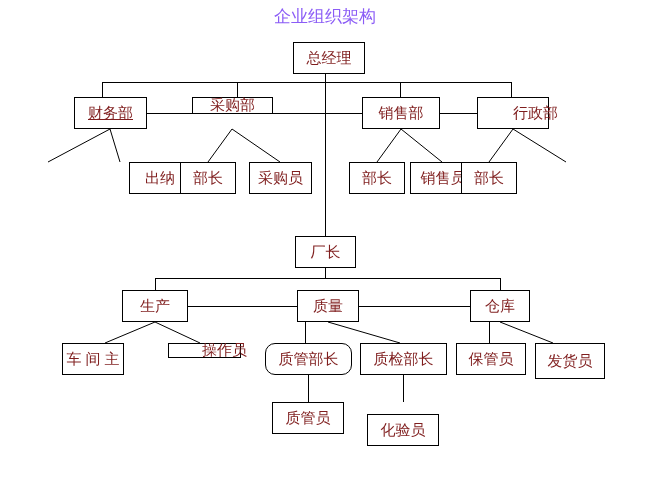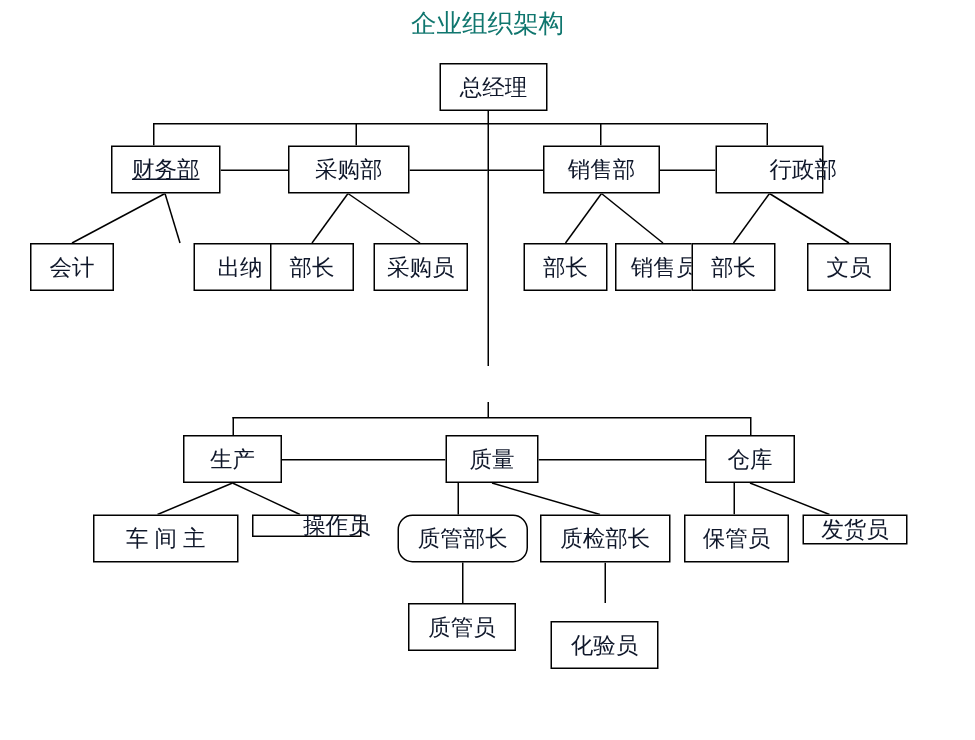--- a/index.html
+++ b/index.html
@@ -15,30 +15,30 @@
     font-family: "DejaVu Sans", "Liberation Sans", sans-serif;
     overflow: hidden;
   }
   #page-title {
     position: absolute;
     left: 0;
     top: 4px;
     width: 650px;
     text-align: center;
     font-size: 17px;
-    color: #0f766e;
+    color: #8b5cf6;
     line-height: 24px;
     white-space: nowrap;
   }
   .node {
     position: absolute;
     box-sizing: border-box;
     border: 1px solid #000000;
     background: #ffffff;
-    color: #0f172a;
+    color: #7f1d1d;
     font-size: 15px;
     display: flex;
     align-items: center;
     justify-content: center;
     white-space: nowrap;
     z-index: 3;
   }
   .node.wide-track {
     letter-spacing: 4px;
     text-indent: 4px;
@@ -76,49 +76,48 @@
 
   <div class="vline" style="left:325px; top:74px; height:170px;"></div>
 
   <div class="hline" style="left:102px; top:82px; width:409px;"></div>
   <div class="vline" style="left:102px; top:82px; height:15px;"></div>
   <div class="vline" style="left:237px; top:82px; height:15px;"></div>
   <div class="vline" style="left:400px; top:82px; height:15px;"></div>
   <div class="vline" style="left:511px; top:82px; height:15px;"></div>
 
   <div class="node" style="left:74px; top:97px; width:73px; height:32px;text-decoration:underline;">财务部</div>
-  <div class="node" style="left:192px; top:97px; width:81px; height:32px;">采购部</div>
+  <div class="node" style="left:192px; top:97px; width:81px; height:17px;">采购部</div>
   <div class="node" style="left:362px; top:97px; width:78px; height:32px;">销售部</div>
   <div class="node" style="left:477px; top:97px; width:72px; height:32px;padding-left:45px;">行政部</div>
 
   <div class="hline" style="left:147px; top:113px; width:45px;"></div>
   <div class="hline" style="left:273px; top:113px; width:52px;"></div>
   <div class="hline" style="left:325px; top:113px; width:37px;"></div>
   <div class="hline" style="left:440px; top:113px; width:37px;"></div>
 
   <svg class="diag" style="left:0px; top:129px; width:650px; height:33px;">
     <line x1="110" y1="0" x2="48" y2="33"></line>
     <line x1="110" y1="0" x2="120" y2="33"></line>
     <line x1="232" y1="0" x2="208" y2="33"></line>
     <line x1="232" y1="0" x2="280" y2="33"></line>
     <line x1="401" y1="0" x2="377" y2="33"></line>
     <line x1="401" y1="0" x2="442" y2="33"></line>
     <line x1="513" y1="0" x2="489" y2="33"></line>
     <line x1="513" y1="0" x2="566" y2="33"></line>
   </svg>
 
-  <div class="node" style="left:20px;  top:162px; width:56px; height:32px;">会计</div>
   <div class="node" style="left:89px;  top:162px; width:62px; height:32px;margin-left:40px;">出纳</div>
   <div class="node" style="left:180px; top:162px; width:56px; height:32px;">部长</div>
   <div class="node" style="left:249px; top:162px; width:63px; height:32px;">采购员</div>
   <div class="node" style="left:349px; top:162px; width:56px; height:32px;">部长</div>
   <div class="node" style="left:410px; top:162px; width:66px; height:32px;">销售员</div>
   <div class="node" style="left:461px; top:162px; width:56px; height:32px;">部长</div>
-  <div class="node" style="left:538px; top:162px; width:56px; height:32px;">文员</div>
 
+  <div class="node" style="left:295px; top:236px; width:61px; height:32px;">厂长</div>
 
   <div class="vline" style="left:325px; top:268px; height:10px;"></div>
   <div class="hline" style="left:155px; top:278px; width:345px;"></div>
   <div class="vline" style="left:155px; top:278px; height:12px;"></div>
   <div class="vline" style="left:500px; top:278px; height:12px;"></div>
 
   <div class="node" style="left:297px; top:290px; width:62px; height:32px;">质量</div>
   <div class="node" style="left:122px; top:290px; width:66px; height:32px;">生产</div>
   <div class="node" style="left:470px; top:290px; width:60px; height:32px;">仓库</div>
 
@@ -127,26 +126,26 @@
 
   <svg class="diag" style="left:0px; top:322px; width:650px; height:21px;">
     <line x1="155" y1="0" x2="105" y2="21"></line>
     <line x1="155" y1="0" x2="200" y2="21"></line>
     <line x1="500" y1="0" x2="553" y2="21"></line>
     <line x1="328" y1="0" x2="400" y2="21"></line>
   </svg>
   <div class="vline" style="left:305px; top:322px; height:21px;"></div>
   <div class="vline" style="left:489px; top:322px; height:21px;"></div>
 
-  <div class="node wide-track" style="left:62px;  top:343px; width:97px; height:32px;">车间主</div>
+  <div class="node wide-track" style="left:62px;  top:343px; width:62px; height:32px;">车间主</div>
   <div class="node" style="left:168px; top:343px; width:73px; height:15px;padding-left:40px;">操作员</div>
   <div class="node" style="left:265px; top:343px; width:87px; height:32px;border-radius:10px;">质管部长</div>
   <div class="node" style="left:360px; top:343px; width:87px; height:32px;">质检部长</div>
   <div class="node" style="left:456px; top:343px; width:70px; height:32px;">保管员</div>
-  <div class="node" style="left:535px; top:343px; width:70px; height:20px;">发货员</div>
+  <div class="node" style="left:535px; top:343px; width:70px; height:36px;">发货员</div>
 
   <div class="vline" style="left:308px; top:375px; height:27px;"></div>
   <div class="vline" style="left:403px; top:375px; height:27px;"></div>
 
   <div class="node" style="left:272px; top:402px; width:72px; height:32px;">质管员</div>
   <div class="node" style="left:367px; top:414px; width:72px; height:32px;">化验员</div>
 
 </div>
 
 </body></html>

